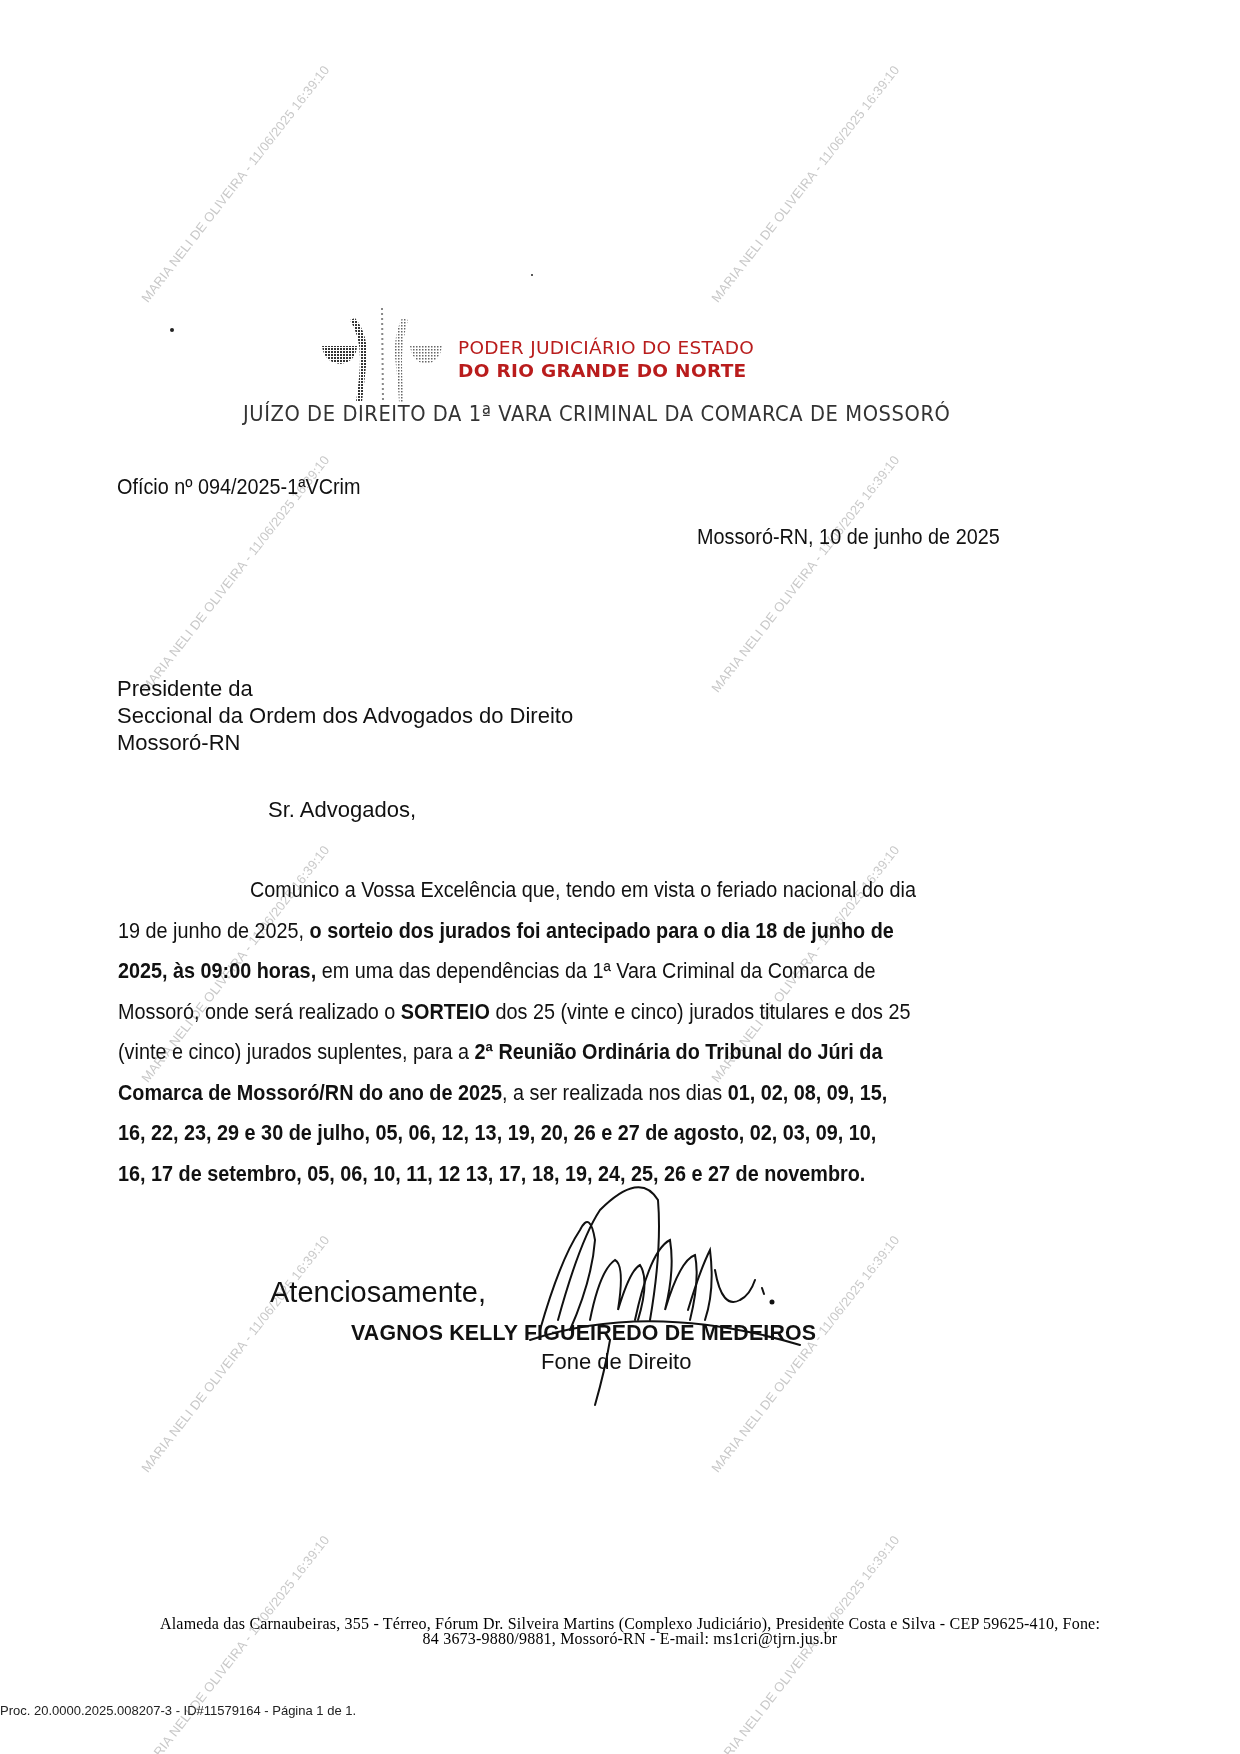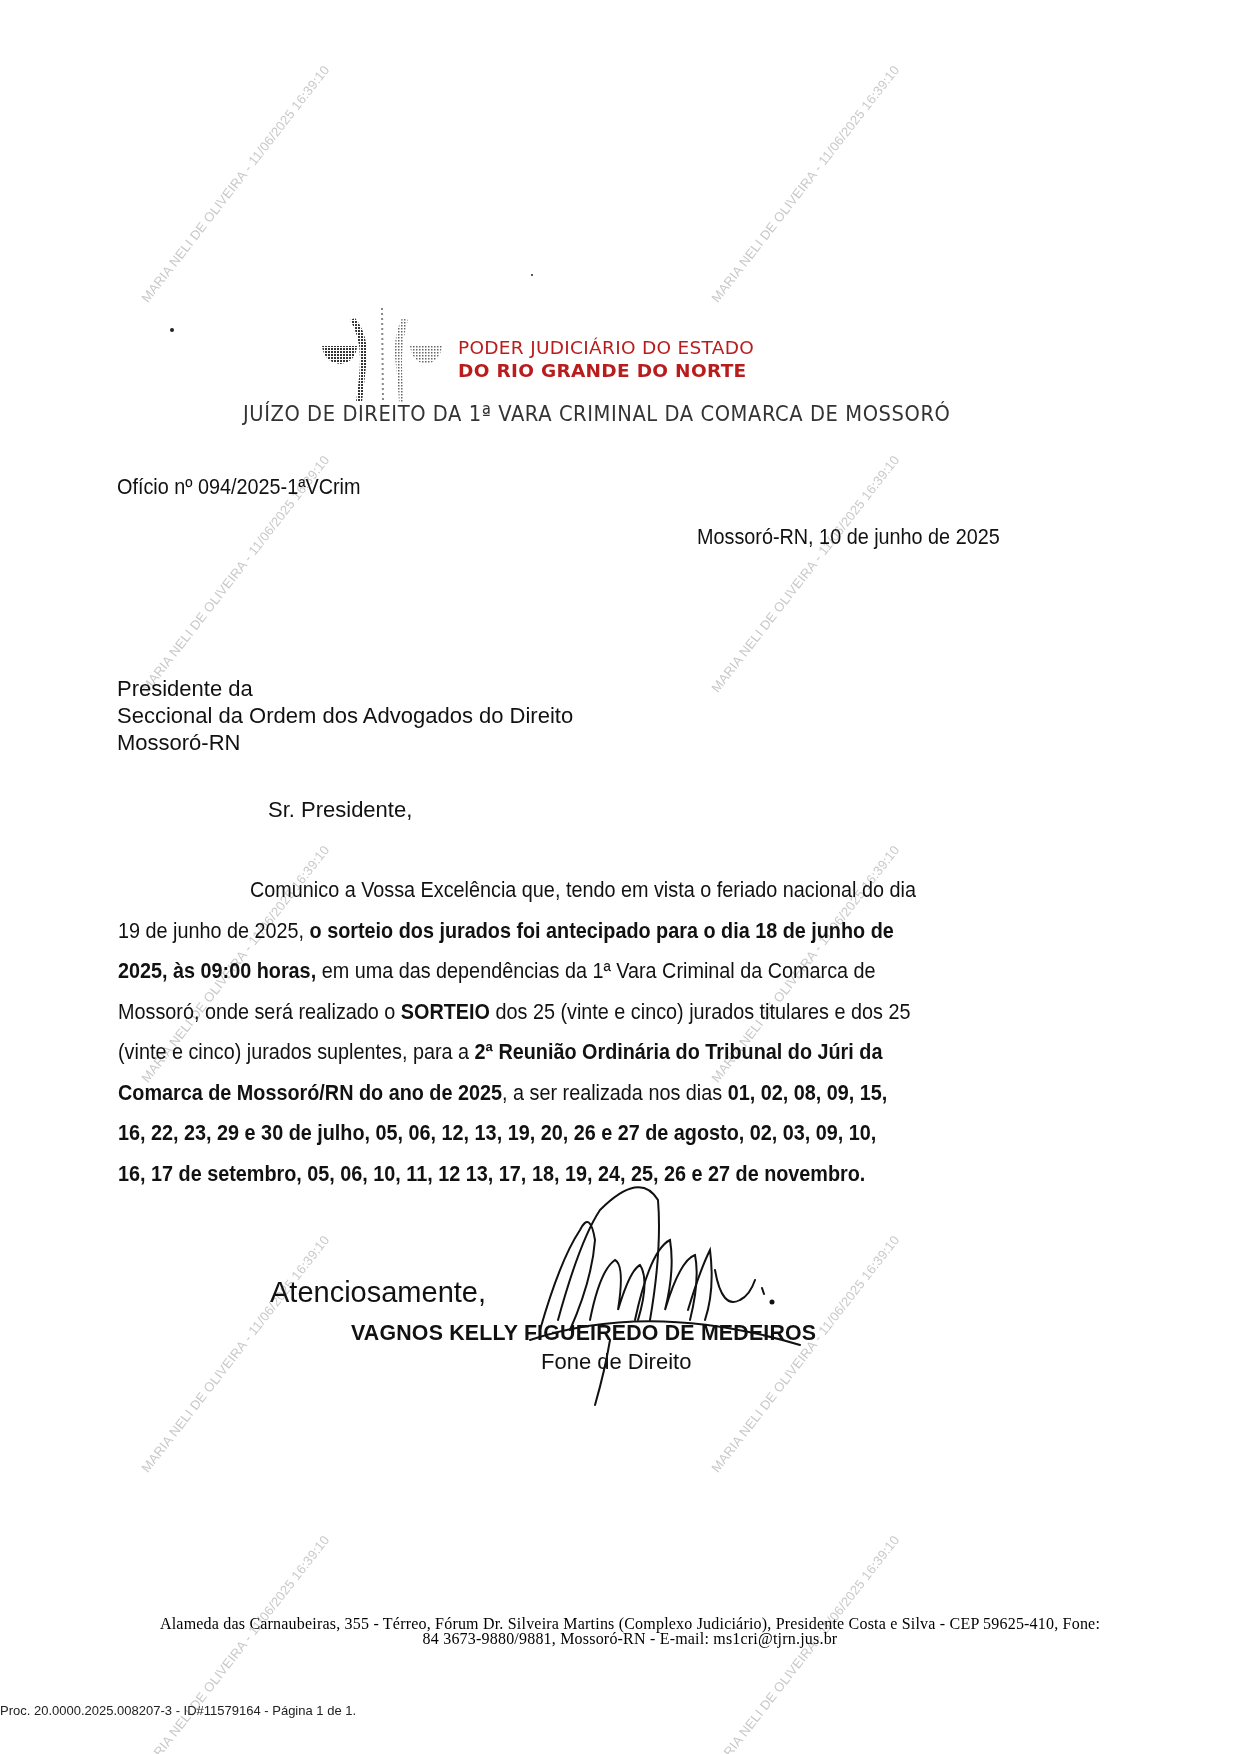--- a/index.html
+++ b/index.html
@@ -84,21 +84,21 @@
 
   <div class="oficio sans">Ofício nº 094/2025-1ªVCrim</div>
   <div class="date sans">Mossoró-RN, 10 de junho de 2025</div>
 
   <div class="recipient sans">
     <div>Presidente da</div>
     <div>Seccional da Ordem dos Advogados do Direito</div>
     <div>Mossoró-RN</div>
   </div>
 
-  <div class="greeting sans">Sr. Presidente,</div>
+  <div class="greeting sans">Sr. Advogados,</div>
 
   <div class="body-text sans">
     <span class="line"><span class="indent"></span><span>Comunico a Vossa Excelência que, tendo em vista o feriado nacional do dia</span></span>
     <span class="line"><span>19 de junho de 2025, </span><b>o sorteio dos jurados foi antecipado para o dia 18 de junho de</b></span>
     <span class="line"><b>2025, às 09:00 horas,</b><span> em uma das dependências da 1ª Vara Criminal da Comarca de</span></span>
     <span class="line"><span>Mossoró, onde será realizado o </span><b>SORTEIO</b><span> dos 25 (vinte e cinco) jurados titulares e dos 25</span></span>
     <span class="line"><span>(vinte e cinco) jurados suplentes, para a </span><b>2ª Reunião Ordinária do Tribunal do Júri da</b></span>
     <span class="line"><b>Comarca de Mossoró/RN do ano de 2025</b><span>, a ser realizada nos dias </span><b> 01, 02, 08, 09, 15,</b></span>
     <span class="line"><b>16, 22, 23, 29 e 30 de julho, 05, 06, 12, 13, 19, 20, 26 e 27 de agosto,  02, 03, 09, 10,</b></span>
     <span class="line" style="text-align:left;"><b>16, 17  de setembro, 05, 06, 10, 11, 12 13, 17, 18, 19, 24, 25, 26 e 27 de novembro.</b></span>

